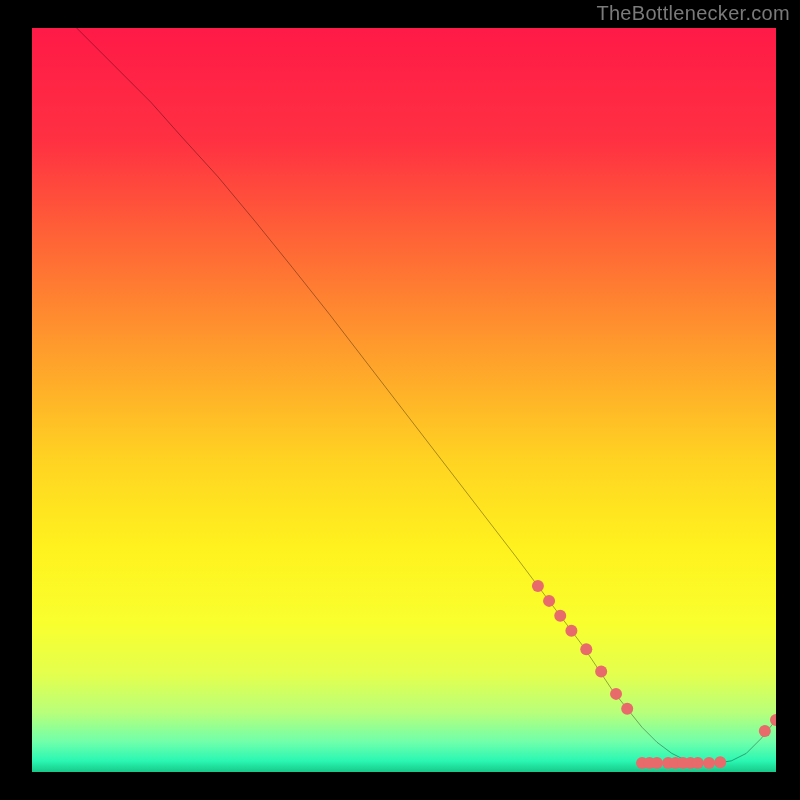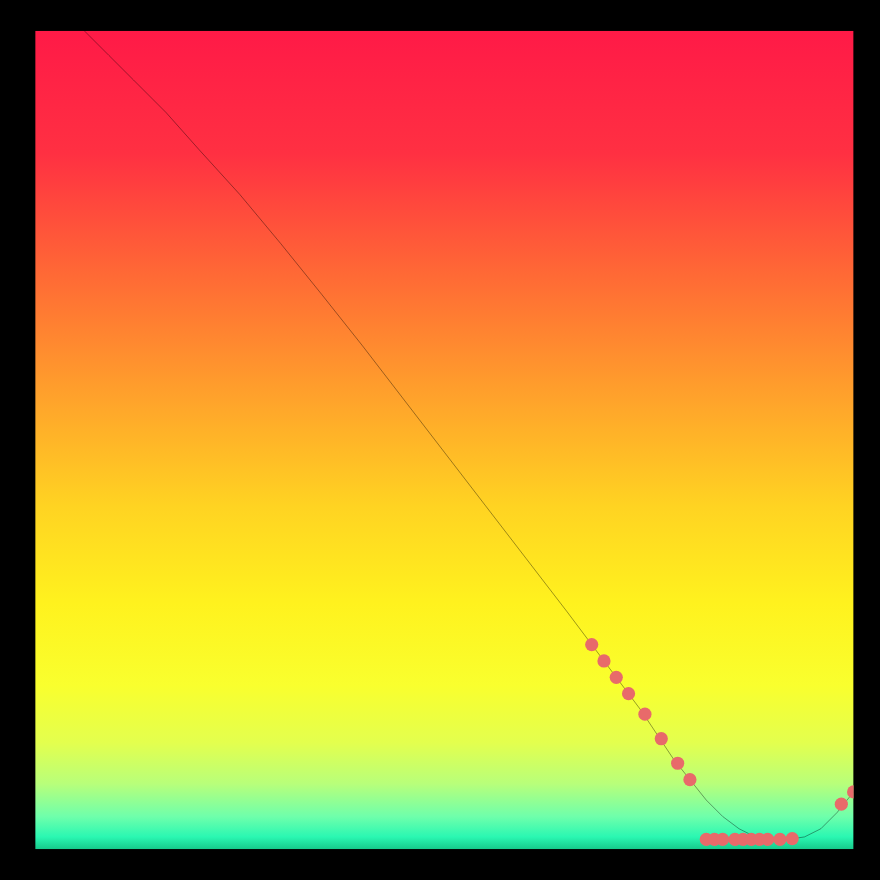--- a/index.html
+++ b/index.html
@@ -44,20 +44,21 @@
   .curve-layer {
     position: absolute;
     inset: 0;
     z-index: 2;
   }
 </style>
 </head>
 <body>
 
 <div class="frame">
+  <div class="watermark">TheBottlenecker.com</div>
 
   <div class="plot-area">
     <svg class="gradient-bg" viewBox="0 0 100 100" preserveAspectRatio="none">
       <defs>
         <linearGradient id="bgGrad" x1="0" y1="0" x2="0" y2="1">
             <stop offset="0%" stop-color="#ff1a47"></stop>
             <stop offset="15%" stop-color="#ff3042"></stop>
             <stop offset="30%" stop-color="#ff6a35"></stop>
             <stop offset="45%" stop-color="#ffa32b"></stop>
             <stop offset="57.99999999999999%" stop-color="#ffd322"></stop>

